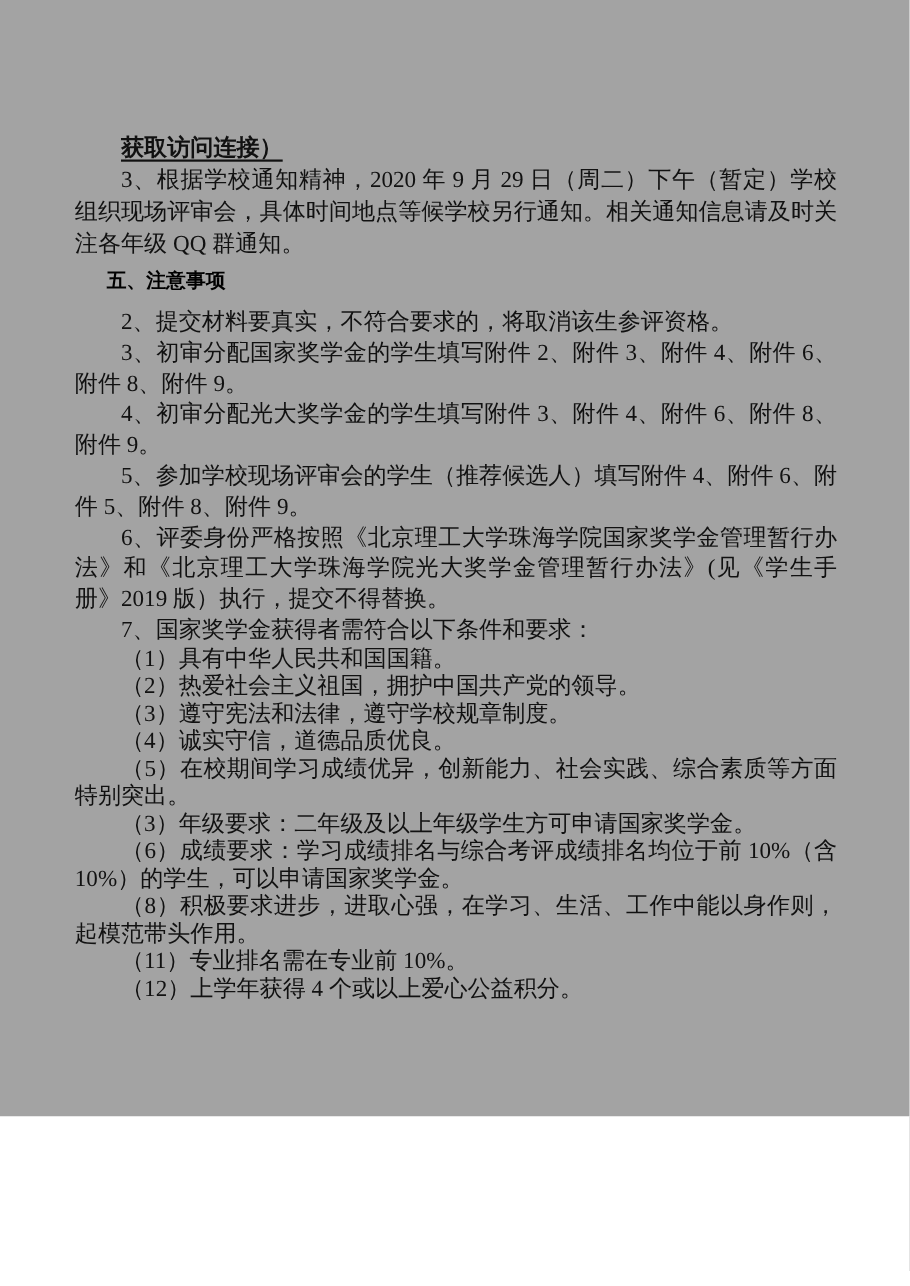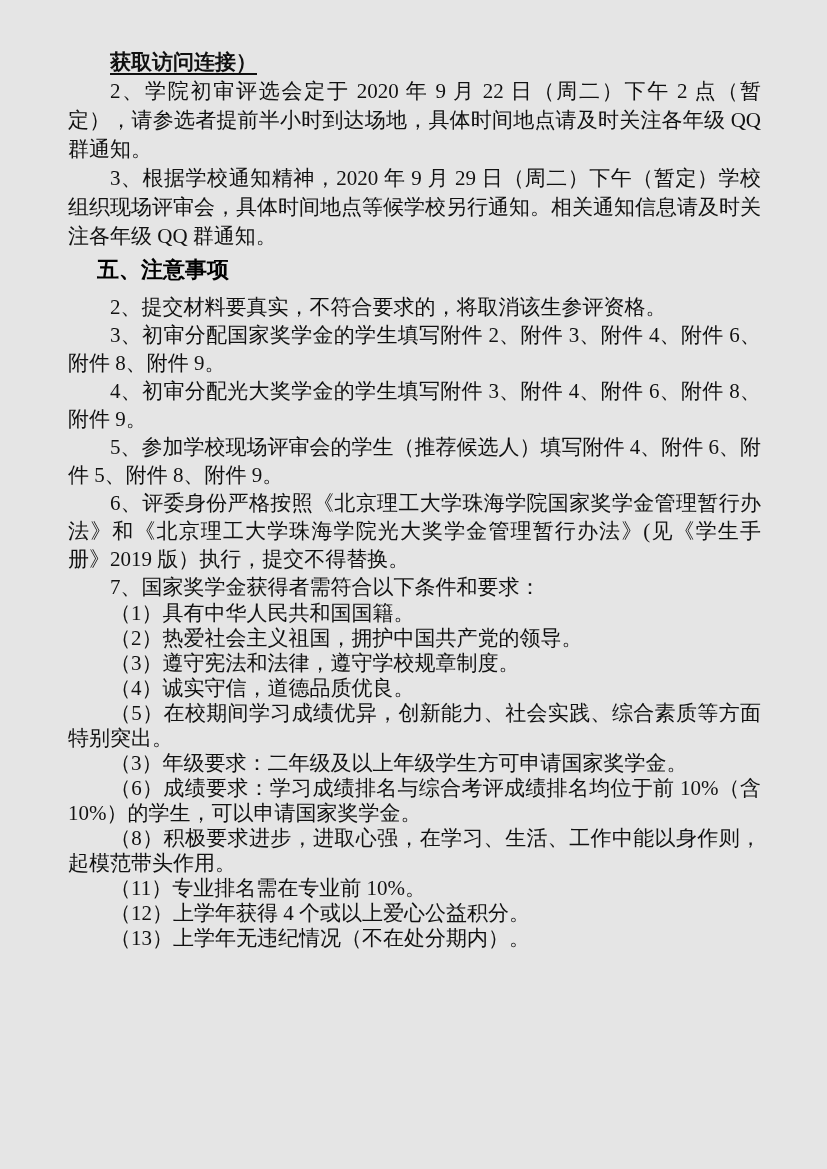--- a/index.html
+++ b/index.html
@@ -1,22 +1,22 @@
 <!DOCTYPE html>
 <html><head>
 <meta charset="utf-8">
 <style>
   html, body { margin: 0; padding: 0; background: #ffffff; }
   .page {
     position: relative;
     width: 827px;
-    height: 1169px;
-    background: #e5e5e5;
+    height: 1015px;
+    background: #a3a3a3;
     box-sizing: border-box;
-    padding: 48px 66px 0 68px;
+    padding: 120px 66px 0 68px;
     overflow: hidden;
     font-family: "Liberation Serif", "DejaVu Serif", serif;
     font-size: 21px;
     color: #111111;
     text-align: justify;
   }
   .page p { margin: 0; padding: 0; text-indent: 2em; }
   .carryover {
     line-height: 29px;
     text-indent: 0;
@@ -24,38 +24,37 @@
   }
   .carryover .u {
     text-decoration: underline;
     text-decoration-thickness: 2px;
     text-underline-offset: 4px;
   }
   .zoneA { line-height: 29px; }
   .section-heading {
     font-family: "Liberation Sans", "DejaVu Sans", sans-serif;
     font-weight: 700;
-    font-size: 22px;
+    font-size: 18px;
     line-height: 28px;
     margin: 5px 0 9px 0;
     padding-left: 29px;
     text-align: left;
     color: #000000;
   }
   .note { line-height: 28px; }
   .req  { line-height: 25px; text-indent: 1.4em; font-family: Liberation Serif, serif; }
 </style>
 </head>
 <body>
 
 <div class="page">
 
   <p class="carryover"><span class="u">获取访问连接）</span></p>
 
-  <p class="zoneA">2、学院初审评选会定于 2020 年 9 月 22 日（周二）下午 2 点（暂定），请参选者提前半小时到达场地，具体时间地点请及时关注各年级 QQ 群通知。</p>
   <p class="zoneA">3、根据学校通知精神，2020 年 9 月 29 日（周二）下午（暂定）学校组织现场评审会，具体时间地点等候学校另行通知。相关通知信息请及时关注各年级 QQ 群通知。</p>
 
   <div class="section-heading">五、注意事项</div>
 
   <p class="note">2、提交材料要真实，不符合要求的，将取消该生参评资格。</p>
   <p class="note">3、初审分配国家奖学金的学生填写附件 2、附件 3、附件 4、附件 6、附件 8、附件 9。</p>
   <p class="note">4、初审分配光大奖学金的学生填写附件 3、附件 4、附件 6、附件 8、附件 9。</p>
   <p class="note">5、参加学校现场评审会的学生（推荐候选人）填写附件 4、附件 6、附件 5、附件 8、附件 9。</p>
   <p class="note">6、评委身份严格按照《北京理工大学珠海学院国家奖学金管理暂行办法》和《北京理工大学珠海学院光大奖学金管理暂行办法》(见《学生手册》2019 版）执行，提交不得替换。</p>
   <p class="note">7、国家奖学金获得者需符合以下条件和要求：</p>
@@ -63,15 +62,14 @@
   <p class="req">（1）具有中华人民共和国国籍。</p>
   <p class="req">（2）热爱社会主义祖国，拥护中国共产党的领导。</p>
   <p class="req">（3）遵守宪法和法律，遵守学校规章制度。</p>
   <p class="req">（4）诚实守信，道德品质优良。</p>
   <p class="req">（5）在校期间学习成绩优异，创新能力、社会实践、综合素质等方面特别突出。</p>
   <p class="req">（3）年级要求：二年级及以上年级学生方可申请国家奖学金。</p>
   <p class="req">（6）成绩要求：学习成绩排名与综合考评成绩排名均位于前 10%（含 10%）的学生，可以申请国家奖学金。</p>
   <p class="req">（8）积极要求进步，进取心强，在学习、生活、工作中能以身作则，起模范带头作用。</p>
   <p class="req">（11）专业排名需在专业前 10%。</p>
   <p class="req">（12）上学年获得 4 个或以上爱心公益积分。</p>
-  <p class="req">（13）上学年无违纪情况（不在处分期内）。</p>
 
 </div>
 
 </body></html>

